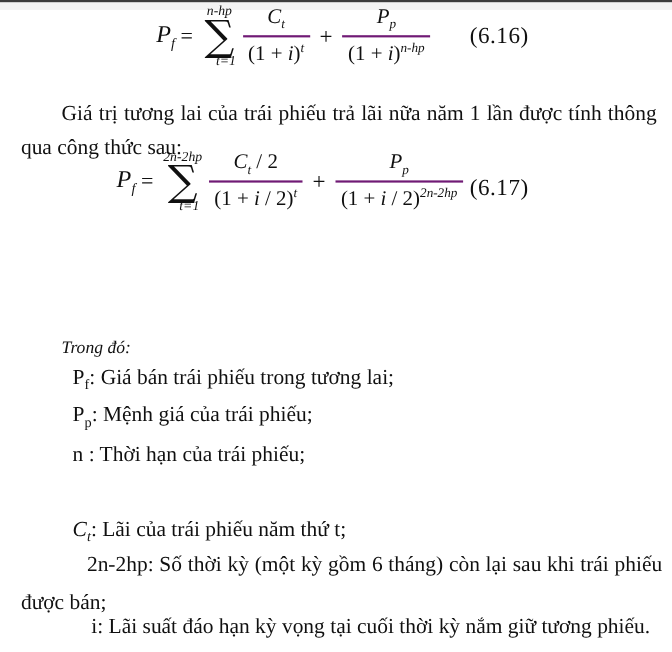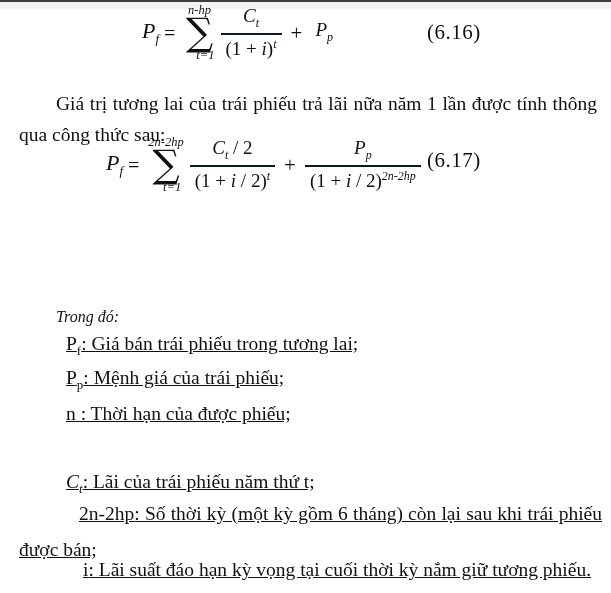--- a/index.html
+++ b/index.html
@@ -40,44 +40,43 @@
   .limit.lower { margin-top: 1px; padding-left: 12px; }
   .sigma {
     font-family: "DejaVu Serif", "DejaVu Sans", serif;
     font-size: 38px; line-height: 0.82; font-weight: 500;
   }
   .frac {
     display: inline-flex; flex-direction: column; align-items: center;
     margin: 0 2px; vertical-align: middle;
   }
   .frac .num { padding: 0 4px 2px; display: inline-block; }
-  .frac .den { border-top: 2px solid #0f172a; padding: 2px 5px 0; display: inline-block; }
+  .frac .den { border-top: 2px solid #701a75; padding: 2px 5px 0; display: inline-block; }
   .frac i, .frac .mi { font-style: italic; }
   .frac sub { font-size: 12px; font-style: italic; }
   .frac sup { font-size: 12px; font-style: italic; }
   .op { margin: 0 7px; font-size: 21px; }
   .eqnum { position: absolute; font-size: 21px; letter-spacing: 0.5px; }
   .eqnum1 { top: 20px; left: 427px; }
-  .eqnum2 { top: 148px; left: 427px; }
+  .eqnum2 { top: 158px; left: 427px; }
 
   
   .para {
     position: absolute; top: 68px; left: 19px; width: 578px;
     font-size: 19.5px; line-height: 31px;
     text-align: justify; text-indent: 37px;
   }
   .where {
     position: absolute; top: 292px; left: 56px;
     font-style: italic; font-size: 16px;
   }
   .def {
     position: absolute; left: 19px; width: 583px;
     font-size: 19.5px; line-height: 29px;
     margin: 0;
-    text-decoration: underline;
   }
   .def .term { white-space: pre; }
   .def sub { font-size: 13px; }
   .def .it { font-style: italic; }
   .d1 { top: 329px; text-indent: 47px; }
   .d2 { top: 363px; text-indent: 47px; }
   .d3 { top: 399px; text-indent: 47px; }
   .d4 { top: 433px; text-indent: 47px; }
   .d5 { top: 467px; text-indent: 47px; }
   .d6 { top: 499px; text-indent: 60px; text-align: justify; }
@@ -97,20 +96,21 @@
       <span class="sigma">∑</span>
       <span class="limit lower">t=1</span>
     </span>
     <span class="frac">
       <span class="num"><i>C</i><sub>t</sub><span></span></span>
       <span class="den"><span>(1 + </span><i>i</i><span>)</span><sup>t</sup></span>
     </span>
     <span class="op">+</span>
     <span class="frac">
       <span class="num"><i>P</i><sub>p</sub></span>
+      <span class="den"><span>(1 + </span><i>i</i><span>)</span><sup>n-hp</sup></span>
     </span>
   </div>
   <div class="eqnum eqnum1">(6.16)</div>
 
   <p class="para">Giá trị tương lai của trái phiếu trả lãi nữa năm 1 lần được tính thông qua công thức sau:</p>
 
   <div class="eq eq2">
     <span class="lhs"><span>P</span><sub>f</sub></span>
     <span class="rel">=</span>
     <span class="sigma-wrap">
@@ -129,21 +129,21 @@
     </span>
   </div>
   <div class="eqnum eqnum2">(6.17)</div>
 
   <p class="where">Trong đó:</p>
 
   <p class="def d1"><span class="term">P</span><sub>f</sub><span>: Giá bán trái phiếu trong tương lai;</span></p>
 
   <p class="def d2"><span class="term">P</span><sub>p</sub><span>: Mệnh giá của trái phiếu;</span></p>
 
-  <p class="def d3"><span class="term">n</span><sub></sub><span> : Thời hạn của được phiếu;</span></p>
+  <p class="def d3"><span class="term">n</span><sub></sub><span> : Thời hạn của trái phiếu;</span></p>
 
 
   <p class="def d5"><span class="term it">C</span><sub class="it">t</sub><span>: Lãi của trái phiếu năm thứ t;</span></p>
 
   <p class="def d6"><span class="term">2n-2hp</span><sub></sub><span>: Số thời kỳ (một kỳ gồm 6 tháng) còn lại sau khi trái phiếu được bán;</span></p>
 
   <p class="def d7"><span class="term">i</span><sub></sub><span>: Lãi suất đáo hạn kỳ vọng tại cuối thời kỳ nắm giữ tương phiếu.</span></p>
 </div>
 
 </body></html>

